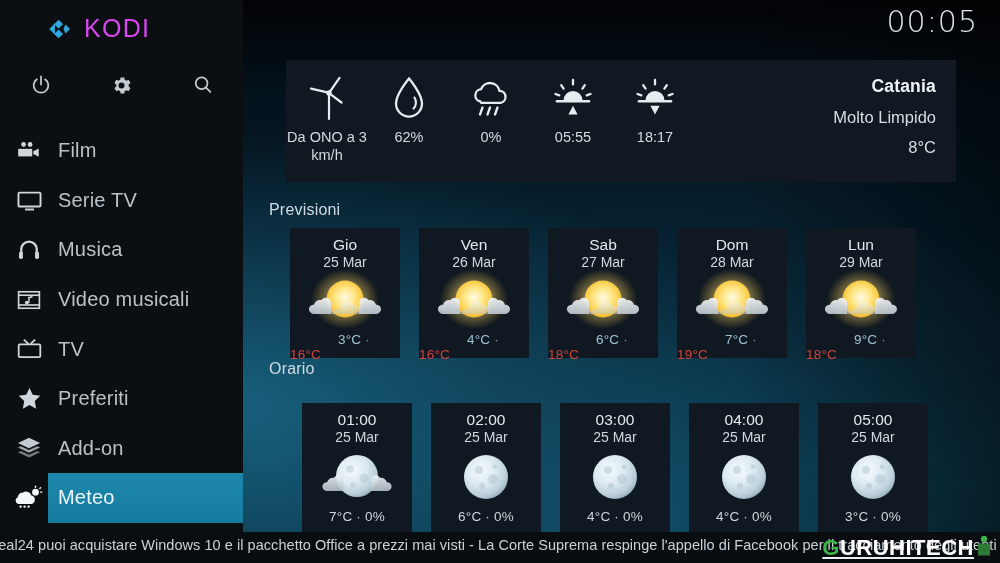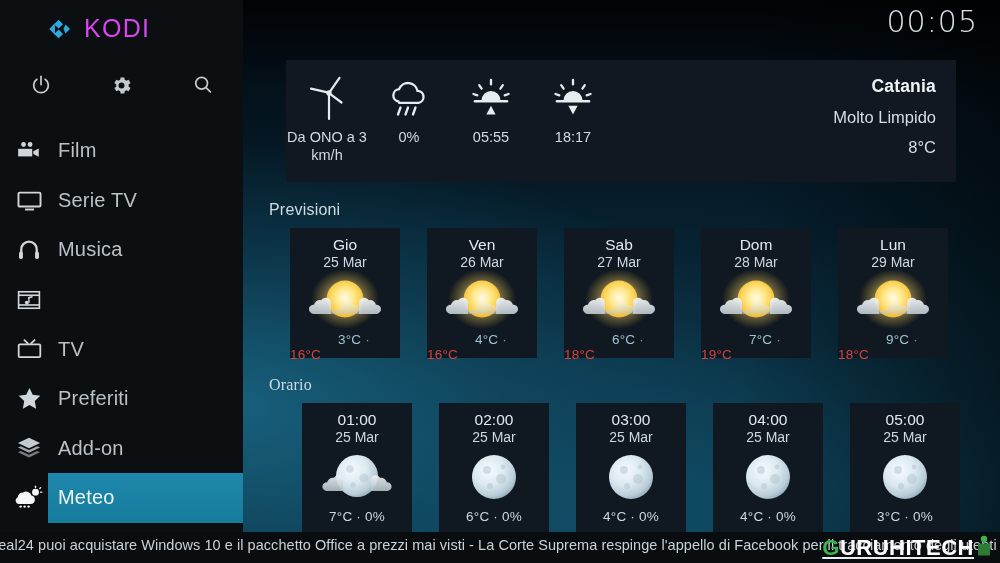--- a/index.html
+++ b/index.html
@@ -85,21 +85,21 @@
   .tright {
     padding:16px 20px 0 0; text-align:right; display:flex; flex-direction:column; justify-content:flex-start;align-items:flex-end;
   }
   .tright .city { font-size:17.5px; font-weight:700; color:#f0f4f7; letter-spacing:0.2px; }
   .tright .cond { font-size:16.5px; color:#d6dee4; margin-top:11px; }
   .tright .temp { font-size:16.5px; color:#d6dee4; margin-top:11px; }
 
   .sect-title {
     position:absolute; font-size:16px; color:#cfdbe3; letter-spacing:0.2px;
   }
-  .row { position:absolute; display:flex; gap:27px; }
+  .row { position:absolute; display:flex; gap:19px; }
   .card {
     width:110px; height:130px; background:#101821;
     display:flex; flex-direction:column; align-items:center;
     padding-top:8px; position:relative;
   }
   .card .c1 { font-size:15.5px; color:#e2e9ee; line-height:1.12; }
   .card .c2 { font-size:14px; color:#cfd8de; margin-top:1px; }
   .card .cart { flex:1; display:flex; align-items:center; justify-content:center; width:100%; }
   .card .c3 { font-size:13.5px; margin-bottom:9px; letter-spacing:0.2px; }
   .tlo { color:#9fc3d6;margin-left:48px; }
@@ -207,20 +207,21 @@
               <rect x="2.4" y="4.4" width="19.2" height="15.2"></rect>
               <line x1="2.4" y1="7.6" x2="21.6" y2="7.6"></line>
               <line x1="2.4" y1="16.6" x2="21.6" y2="16.6"></line>
               <g fill="#cfd7dd" stroke="none">
                 <circle cx="10" cy="14.4" r="1.8"></circle>
                 <rect x="11.3" y="9.2" width="1.3" height="5.4"></rect>
                 <path d="M11.3 9.2l4 -1.1v1.6l-4 1.1z"></path>
               </g>
             </svg>
           </span>
+          <span class="mlab">Video musicali</span>
         </div>
         <div class="mitem">
           <span class="mico">
             <svg width="27" height="27" viewBox="0 0 24 24" fill="none" stroke="#cfd7dd" stroke-width="1.6">
               <rect x="2.4" y="7.4" width="19.2" height="11.4" rx="1"></rect>
               <line x1="7" y1="3.2" x2="11" y2="7"></line>
               <line x1="17" y1="3.2" x2="13" y2="7"></line>
             </svg>
           </span>
           <span class="mlab">TV</span>
@@ -276,20 +277,29 @@
             <span class="ticon">
               <svg width="42" height="46" viewBox="0 0 42 46" fill="none" stroke="#e6ecf0" stroke-width="2.2" stroke-linecap="round">
                 <path d="M23 18 L23 44"></path>
                 <path d="M22.6 17.6 L5 13.6"></path>
                 <path d="M23.6 17.2 L33.5 2.8"></path>
                 <path d="M24 18.8 L35.5 27.5"></path>
                 <circle cx="23" cy="18" r="1.6" fill="#e6ecf0"></circle>
               </svg>
             </span>
             <span class="tval">Da ONO a 3 km/h</span>
+          </div>
+          <div class="tcell">
+            <span class="ticon">
+              <svg width="36" height="46" viewBox="0 0 36 46" fill="none" stroke="#e6ecf0" stroke-width="2.3">
+                <path d="M18 3.5C18 3.5 5 19 5 28.6A13 13 0 0 0 31 28.6C31 19 18 3.5 18 3.5z"></path>
+                <path d="M23.5 22.5c2.2 3.5 2 8.2-1 11.1" stroke-width="2.1" stroke-linecap="round"></path>
+              </svg>
+            </span>
+            <span class="tval">62%</span>
           </div>
           <div class="tcell">
             <span class="ticon">
               <svg width="46" height="46" viewBox="0 0 46 46" fill="none" stroke="#e6ecf0" stroke-width="2.3" stroke-linecap="round">
                 <path d="M12.5 26.5a6.2 6.2 0 0 1 .6-12.3 9.6 9.6 0 0 1 18.4 1.6 6.1 6.1 0 0 1 1 12.1H13.2"></path>
                 <line x1="14.5" y1="32.5" x2="12" y2="39.5"></line>
                 <line x1="22" y1="32.5" x2="19.5" y2="39.5"></line>
                 <line x1="29.5" y1="32.5" x2="27" y2="39.5"></line>
               </svg>
             </span>
@@ -485,21 +495,21 @@
         <circle cx="40" cy="29" r="18.5" fill="url(#sg)"></circle>
         <path d="M10 44c-3.8 0-6-2.3-6-4.8 0-2.6 2.2-4.4 5-4.4 1-3.2 4-5.2 7.2-4.6 1.6-2.6 5-3.4 7.6-1.6 1.4 1 2.2 2.6 2.2 4.2v11.2z" fill="url(#cg)" opacity=".93"></path>
         <path d="M70 44c3.8 0 6-2.3 6-4.8 0-2.6-2.2-4.4-5-4.4-1-3.2-4-5.2-7.2-4.6-1.6-2.6-5-3.4-7.6-1.6-1.4 1-2.2 2.6-2.2 4.2v11.2z" fill="url(#cg)" opacity=".93"></path>
         <path d="M22 44h36c0-5.4-4.6-9-9.4-9-2-3.4-6.4-4.6-9.8-2.6-2.6 1.5-4 4.3-3.8 7-5.4-.6-9.8 2-13 4.6z" fill="url(#cg)" opacity=".5"></path>
       </svg>
           </span>
           <span class="c3"><span class="tlo">9°C</span> <span class="tsep">·</span> <span class="thi">18°C</span></span>
         </div>
       </div>
 
-    <div class="sect-title" style="left:26px; top:376px;font-family:Liberation Serif, serif;">Orario</div>
+    <div class="sect-title" style="left:26px; top:360px;">Orario</div>
     <div class="row" id="hourly-row" style="left:47px; top:403px;padding-left:12px;">
         <div class="card">
           <span class="c1">01:00</span>
           <span class="c2">25 Mar</span>
           <span class="cart">
             <svg width="74" height="62" viewBox="0 0 74 62">
         <defs>
           <radialGradient id="mg2" cx="38%" cy="34%" r="72%">
             <stop offset="0%" stop-color="#f4fbff"></stop>
                   <stop offset="48%" stop-color="#dce9f0"></stop>

